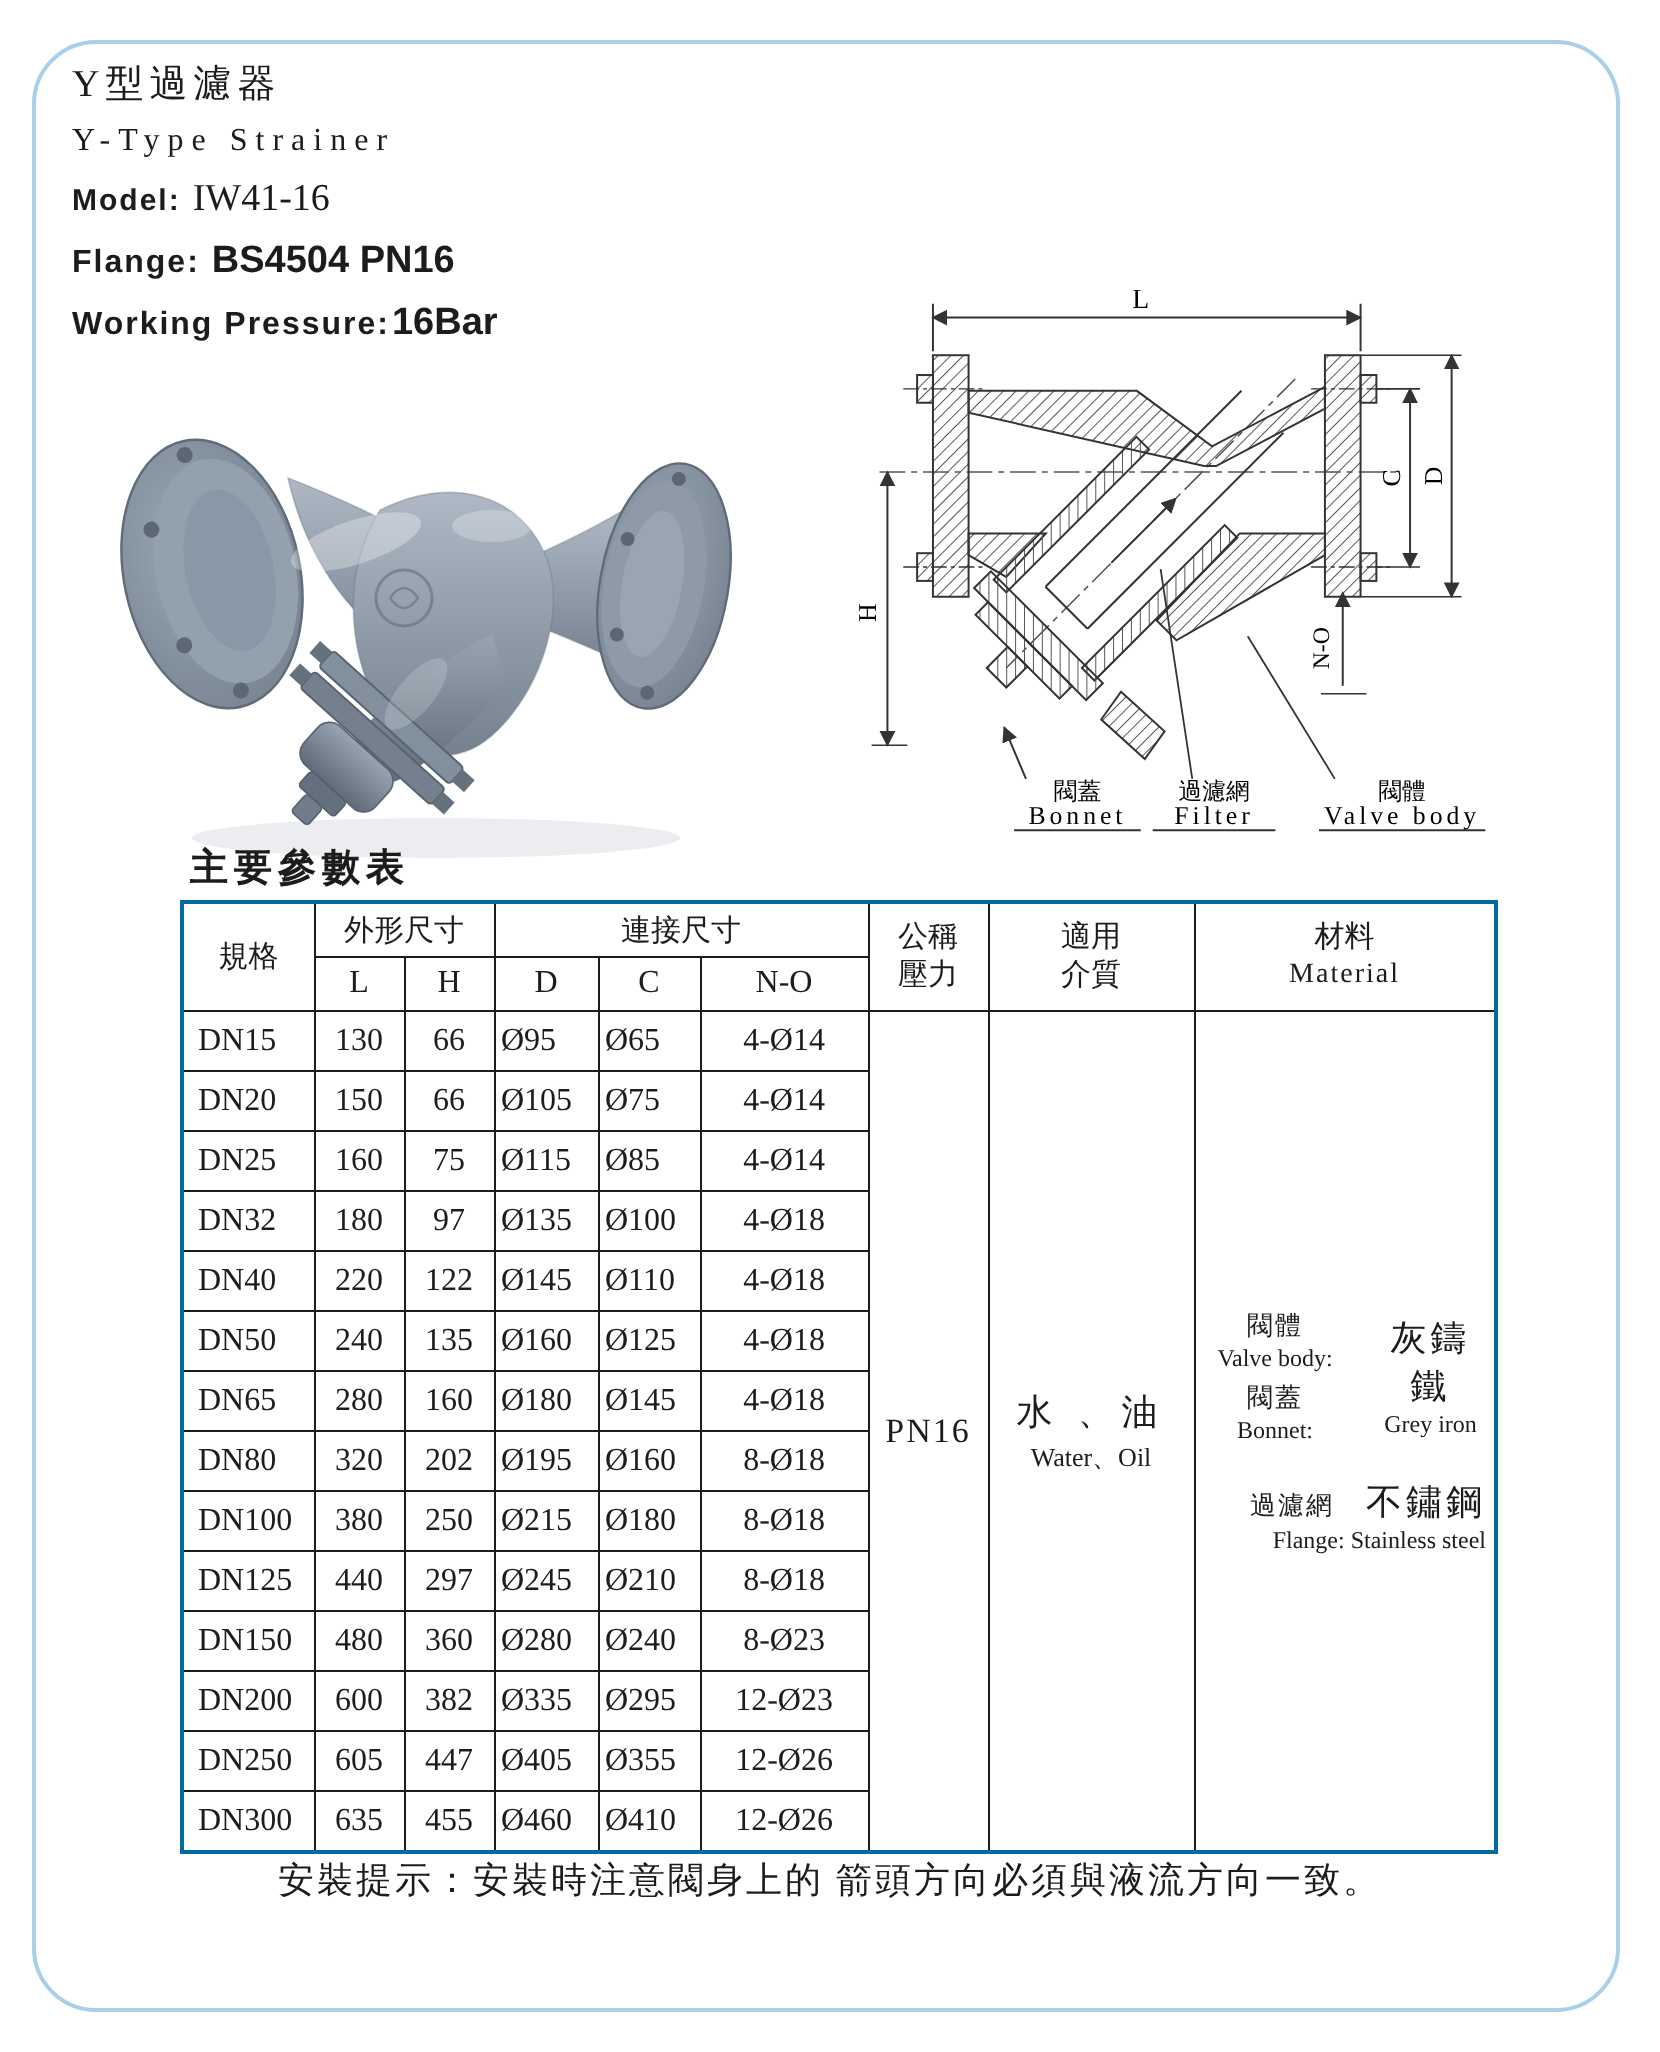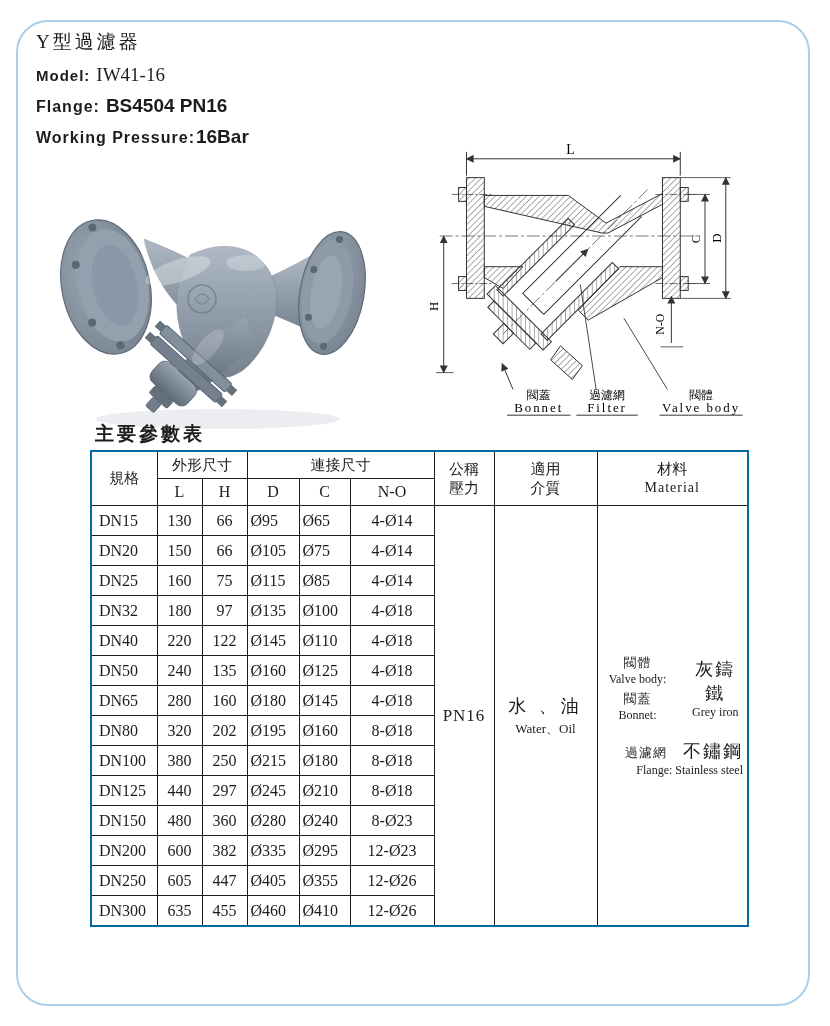--- a/index.html
+++ b/index.html
@@ -72,20 +72,21 @@
   }
 </style>
 </head>
 <body>
 
 <div class="page">
   <div class="page-border"></div>
 
   <div class="header-block">
     <div class="title-zh">Y型過濾器</div>
+    <div class="title-en">Y-Type Strainer</div>
     <div class="spec-line">
       <span class="spec-label">Model:</span><span class="spec-value-serif">IW41-16</span>
     </div>
     <div class="spec-line big">
       <span class="spec-label">Flange:</span><span class="spec-value-bold">BS4504 PN16</span>
     </div>
     <div class="spec-line big">
       <span class="spec-label">Working Pressure:</span><span class="spec-value-bold" style="margin-left:1px">16Bar</span>
     </div>
   </div>
@@ -427,13 +428,14 @@
           <td class="col-spec">DN300</td>
           <td class="col-l">635</td>
           <td class="col-h">455</td>
           <td class="col-d">Ø460</td>
           <td class="col-c">Ø410</td>
           <td class="col-no">12-Ø26</td>
         </tr>
       </tbody>
   </table>
 
+  <div class="footnote">安裝提示：安裝時注意閥身上的 箭頭方向必須與液流方向一致。</div>
 </div>
 
 </body></html>

